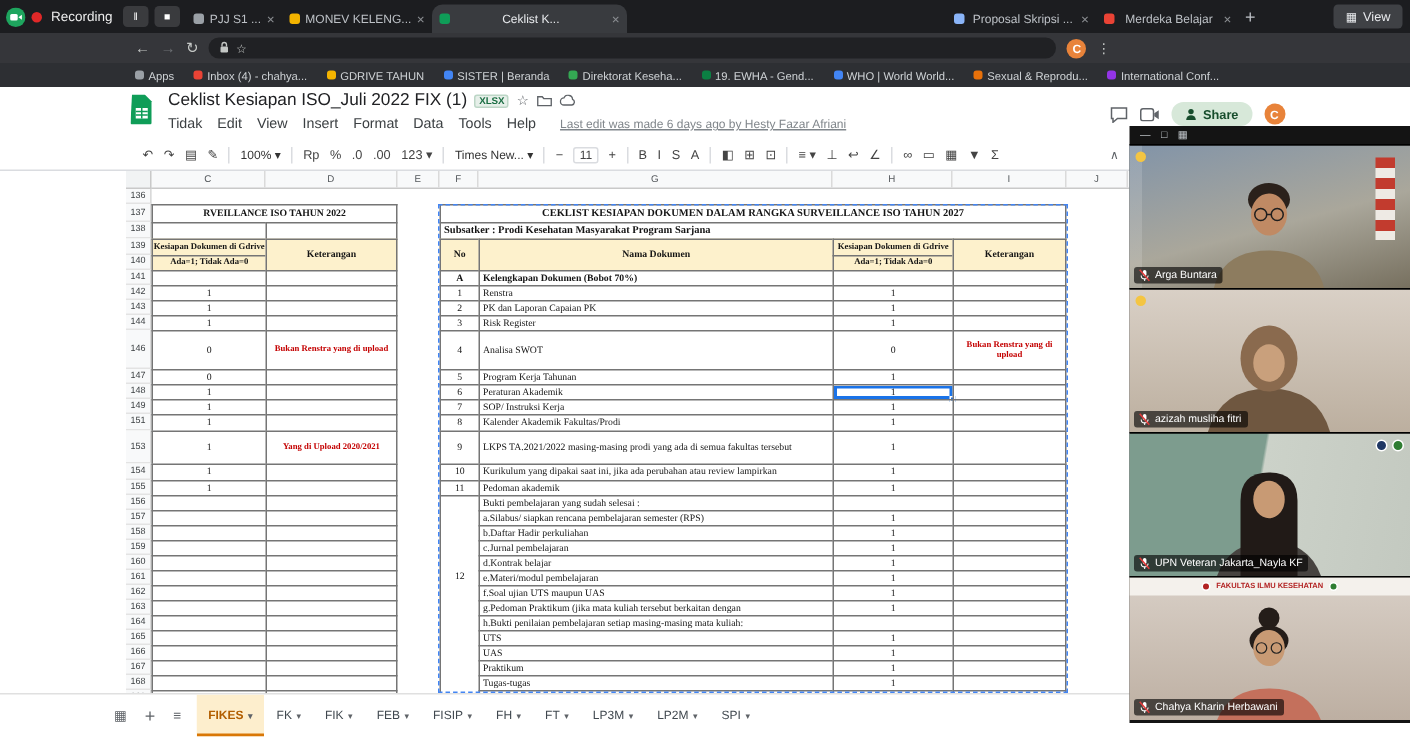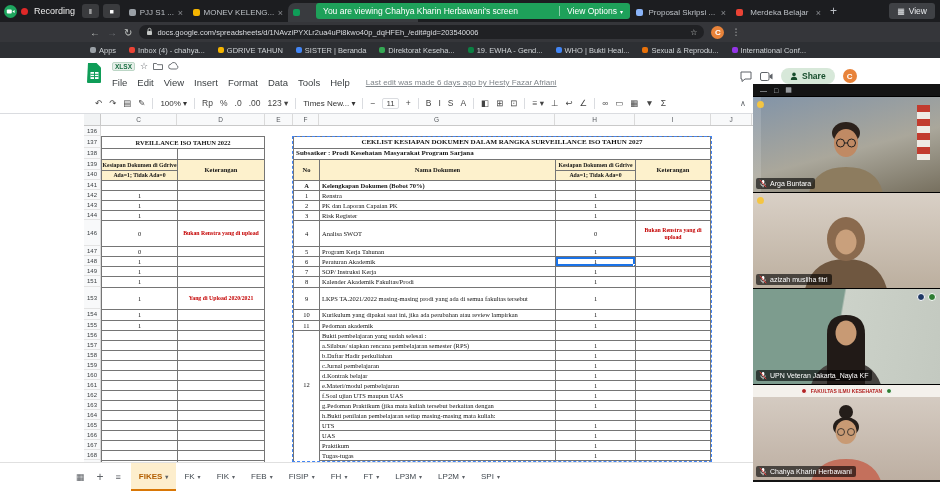--- a/index.html
+++ b/index.html
@@ -194,45 +194,37 @@
           <div class="tclose">×</div>
         </div>
         <div class="btab" style="width: 95px;">
           <div class="fav" style="background: rgb(234, 67, 53);"></div>
           <div class="tlabel">Merdeka Belajar</div>
           <div class="tclose">×</div>
         </div>
         <div class="newtab">+</div>
         <div class="tabendgap"></div>
       </div>
-    <div class="banner" style="background: rgb(30, 161, 90);">
-      <span>You are viewing Chahya Kharin Herbawani's screen</span>
-      <span class="vo">
-        <span>View Options</span>
-        <span class="caret">▾</span>
-      </span>
-    </div>
     <div class="viewbtn">
       <span class="vgrid">▦</span>
       <span>View</span>
     </div>
   </div>
 
   <div class="urlrow">
     <span class="navic">←</span>
     <span class="navic dim">→</span>
     <span class="navic">↻</span>
     <div class="urlpill">
       <span>
         <svg width="7" height="9">
             <rect x="1" y="4" width="5" height="4" rx="0.8" fill="#c4c7c5"></rect>
             <path d="M2 4 V2.8 a1.5 1.5 0 0 1 3 0 V4" fill="none" stroke="#c4c7c5" stroke-width="0.9"></path>
           </svg>
       </span>
-      <span class="urltext">docs.google.com/spreadsheets/d/1NAvziPYXLr2ua4uPi8kwo40p_dqHFEh_/edit#gid=203540006</span>
       <span class="pillstar">☆</span>
     </div>
     <span class="avatar">C</span>
     <span class="menudots">⋮</span>
   </div>
 
   <div class="bmrow">
       <div class="bmitem">
         <div class="bmfav" style="background: rgb(154, 160, 166);"></div>
         <div>Apps</div>
@@ -252,56 +244,57 @@
       <div class="bmitem">
         <div class="bmfav" style="background: rgb(52, 168, 83);"></div>
         <div>Direktorat Keseha...</div>
       </div>
       <div class="bmitem">
         <div class="bmfav" style="background: rgb(11, 128, 67);"></div>
         <div>19. EWHA - Gend...</div>
       </div>
       <div class="bmitem">
         <div class="bmfav" style="background: rgb(66, 133, 244);"></div>
-        <div>WHO | Bukti Heal...</div>
+        <div>WHO | World World...</div>
       </div>
       <div class="bmitem">
         <div class="bmfav" style="background: rgb(232, 113, 10);"></div>
         <div>Sexual &amp; Reprodu...</div>
       </div>
       <div class="bmitem">
         <div class="bmfav" style="background: rgb(147, 52, 230);"></div>
         <div>International Conf...</div>
       </div>
     </div>
 
   <div class="sheader">
     <span class="slogo">
       <svg width="15" height="20">
           <path d="M1 0 h8.5 l4.5 4.5 v14.5 a1 1 0 0 1 -1 1 h-12 a1 1 0 0 1 -1 -1 z" fill="#0f9d58"></path>
           <rect x="3.5" y="9" width="8" height="7" fill="#fff"></rect>
           <path d="M3.5 11.3 h8 M3.5 13.6 h8 M7.5 9 v7" stroke="#0f9d58" stroke-width="1" fill="none"></path>
         </svg>
     </span>
     <div class="doctitle">
+      <span>Ceklist Kesiapan ISO_Juli 2022 FIX (1)</span>
       <span class="badge">XLSX</span>
       <span class="titleicon">☆</span>
       <span class="titleicon">
         <svg width="10" height="8">
             <path d="M0.5 1.5 h3 l1 1.2 h5 v4.8 h-9 z" fill="none" stroke="#5f6368" stroke-width="0.9"></path>
           </svg>
       </span>
       <span class="titleicon">
         <svg width="11" height="8">
             <path d="M3 7 a2.4 2.4 0 0 1 0 -4.8 a3 3 0 0 1 5.7 1 a2 2 0 0 1 -0.4 3.8 z" fill="none" stroke="#5f6368" stroke-width="0.9"></path>
           </svg>
       </span>
     </div>
     <div class="menurow">
-      <span class="titems"><div class="menuitem">File</div><div class="menuitem">Edit</div><div class="menuitem">View</div><div class="menuitem">Insert</div><div class="menuitem">Format</div><div class="menuitem">Data</div><div class="menuitem">Tools</div><div class="menuitem">Help</div></span>
+      <span class="titems"><div class="menuitem">Tidak</div><div class="menuitem">Edit</div><div class="menuitem">View</div><div class="menuitem">Insert</div><div class="menuitem">Format</div><div class="menuitem">Data</div><div class="menuitem">Tools</div><div class="menuitem">Help</div></span>
       <span class="lastedit">Last edit was made 6 days ago by Hesty Fazar Afriani</span>
     </div>
     <div class="hdrright">
       <span class="hicon">
         <svg width="12" height="11">
             <path d="M1 1 h10 v7 h-6 l-3 2.5 v-2.5 h-1 z" fill="none" stroke="#5f6368" stroke-width="1"></path>
           </svg>
       </span>
       <span class="hicon">
         <svg width="13" height="9">

